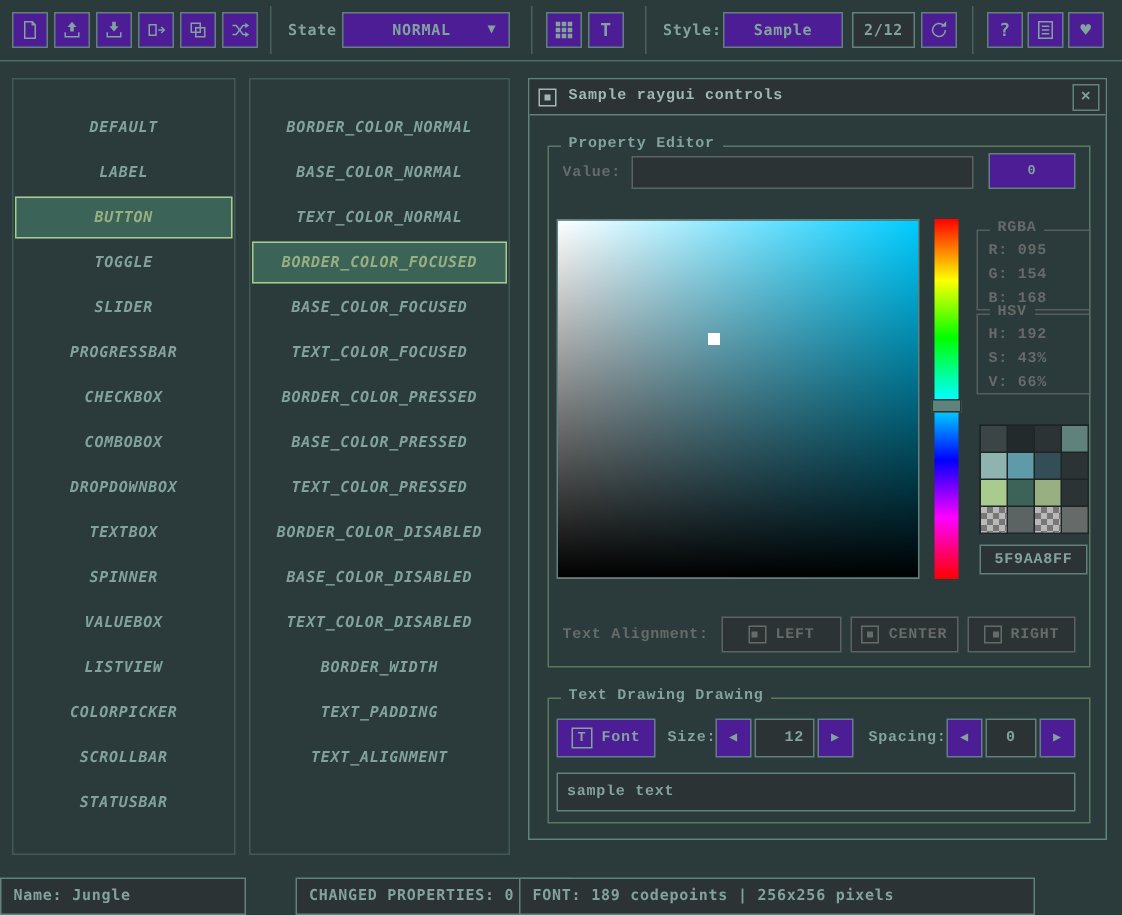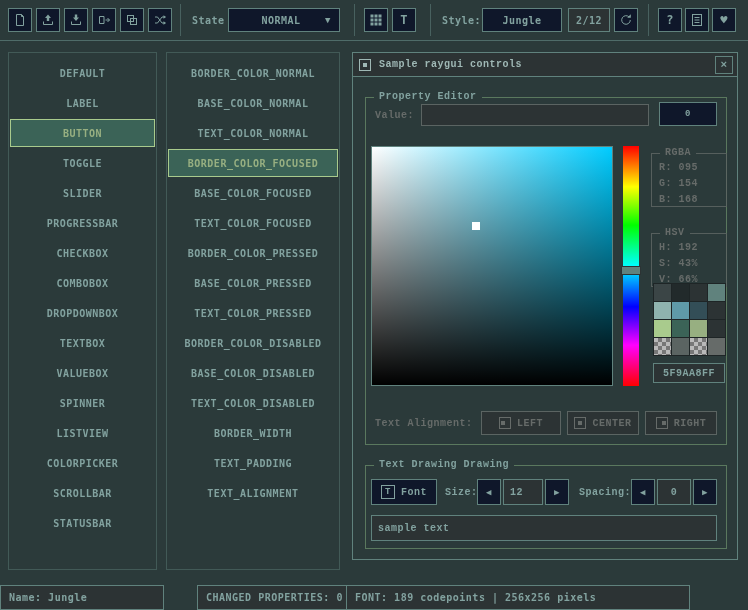--- a/index.html
+++ b/index.html
@@ -6,36 +6,36 @@
   html,body{width:748px;height:610px;}
   body{
     position:relative;overflow:hidden;
     background:#2b3a3a;
     font-family:"DejaVu Sans Mono",monospace;
     font-size:10px;font-weight:700;letter-spacing:.5px;
     color:#82a29f;
   }
   .abs{position:absolute;}
   .btn{position:absolute;display:flex;align-items:center;justify-content:center;
-       border:1px solid #60827d;background:#0f172a;color:#82a29f;cursor:pointer;}
+       border:1px solid #60827d;background:#4c1d95;color:#82a29f;cursor:pointer;}
   .btn svg{display:block;}
   .label{position:absolute;display:flex;align-items:center;color:#82a29f;}
   .label.dis{color:#666b69;}
   .tbox{position:absolute;border:1px solid #60827d;background:#2c3334;
         display:flex;align-items:center;padding:0 6px;color:#82a29f;}
   .tbox.dis{border-color:#5b6462;color:#666b69;}
   .tbox input{background:transparent;border:none;outline:none;width:100%;
         font:inherit;color:inherit;letter-spacing:inherit;}
   .vline{position:absolute;width:1px;background:rgba(96,130,125,.55);}
   .hline{position:absolute;height:1px;background:rgba(96,130,125,.7);left:0;width:748px;}
   
   .tb-btn{width:24px;height:24px;}
   
   .list{position:absolute;border:1px solid rgba(96,130,125,.45);display:flex;
-        flex-direction:column;padding-top:5px;}
+        flex-direction:column;padding-top:17px;font-style:italic;}
   .row{height:30px;display:flex;align-items:center;justify-content:center;
        color:#82a29f;cursor:pointer;flex:0 0 30px;}
   .row.sel{border:1px solid #a9cb8d;background:#3b6357;color:#97af81;height:28px;
        flex:0 0 28px;margin:1px 1px;}
   
   .window{position:absolute;border:1px solid #60827d;background:#2b3a3a;font-family:Liberation Mono, monospace;}
   .titlebar{position:absolute;left:0;top:0;right:0;height:24px;background:#2c3334;
        border-bottom:1px solid #60827d;display:flex;align-items:center;
        padding:0 6px;color:#9fb8b5;cursor:move;}
   .win-ico{width:12px;height:12px;border:1px solid #9fb8b5;margin-right:8px;
@@ -153,21 +153,21 @@
   <div class="btn tb-btn" style="left:392px;top:8px;font-size:12px;">
     <span>T</span>
   </div>
 
   <div class="vline" style="left:430px;top:4px;height:32px;"></div>
 
   <div class="label" style="left:442px;top:8px;height:24px;">
       <span>Style:</span>
     </div>
   <div class="btn" style="left:482px;top:8px;width:80px;height:24px;">
-    <span>Jungle</span>
+    <span>Sample</span>
   </div>
   <div class="tbox" style="left:568px;top:8px;width:42px;height:24px;justify-content:center;">
     <span>2/12</span>
   </div>
   <div class="btn tb-btn" style="left:614px;top:8px;">
     <svg width="14" height="14" viewBox="0 0 14 14">
         <path d="M11.3 7a4.3 4.3 0 1 1-1.3-3.1" fill="none" stroke="currentColor"></path>
         <path d="M11.8 1.2v3.6H8.2z" fill="currentColor"></path>
       </svg>
   </div>
@@ -192,22 +192,22 @@
   <div class="row">DEFAULT</div>
   <div class="row">LABEL</div>
   <div class="row sel">BUTTON</div>
   <div class="row">TOGGLE</div>
   <div class="row">SLIDER</div>
   <div class="row">PROGRESSBAR</div>
   <div class="row">CHECKBOX</div>
   <div class="row">COMBOBOX</div>
   <div class="row">DROPDOWNBOX</div>
   <div class="row">TEXTBOX</div>
+  <div class="row">SPINNER</div>
   <div class="row">VALUEBOX</div>
-  <div class="row">SPINNER</div>
   <div class="row">LISTVIEW</div>
   <div class="row">COLORPICKER</div>
   <div class="row">SCROLLBAR</div>
   <div class="row">STATUSBAR</div>
 </div>
 
 <div class="list" style="left:166px;top:52px;width:174px;height:518px;">
   <div class="row">BORDER_COLOR_NORMAL</div>
   <div class="row">BASE_COLOR_NORMAL</div>
   <div class="row">TEXT_COLOR_NORMAL</div>
@@ -258,21 +258,21 @@
 
   <div class="group dis" style="left:298px;top:100px;width:76px;height:54px;">
     <span class="gtitle">RGBA</span>
     <div class="kv">
       <div>R: 095</div>
       <div>G: 154</div>
       <div>B: 168</div>
     </div>
   </div>
 
-  <div class="group dis" style="left:298px;top:180px;width:76px;height:54px;">
+  <div class="group dis" style="left:298px;top:156px;width:76px;height:54px;">
     <span class="gtitle">HSV</span>
     <div class="kv">
       <div>H: 192</div>
       <div>S: 43%</div>
       <div>V: 66%</div>
     </div>
   </div>
 
   <div class="swgrid" style="left:300px;top:230px;">
     <div class="sw" style="background: rgb(59, 69, 70);"></div>
@@ -327,21 +327,21 @@
     <span class="ticon">T</span>
     <span>Font</span>
   </div>
 
   <div class="label" style="left:92px;top:426px;height:26px;text-align:right;">
       <span>Size:</span>
     </div>
   <div class="btn arrowbtn" style="left:124px;top:426px;width:24px;height:26px;">
     <span>◀</span>
   </div>
-  <div class="tbox" style="left:150px;top:426px;width:40px;height:26px;justify-content:flex-start;">
+  <div class="tbox" style="left:150px;top:426px;width:40px;height:26px;justify-content:flex-end;">
     <span>12</span>
   </div>
   <div class="btn arrowbtn" style="left:192px;top:426px;width:24px;height:26px;">
     <span>▶</span>
   </div>
 
   <div class="label" style="left:226px;top:426px;height:26px;">
       <span>Spacing:</span>
     </div>
   <div class="btn arrowbtn" style="left:278px;top:426px;width:24px;height:26px;">

